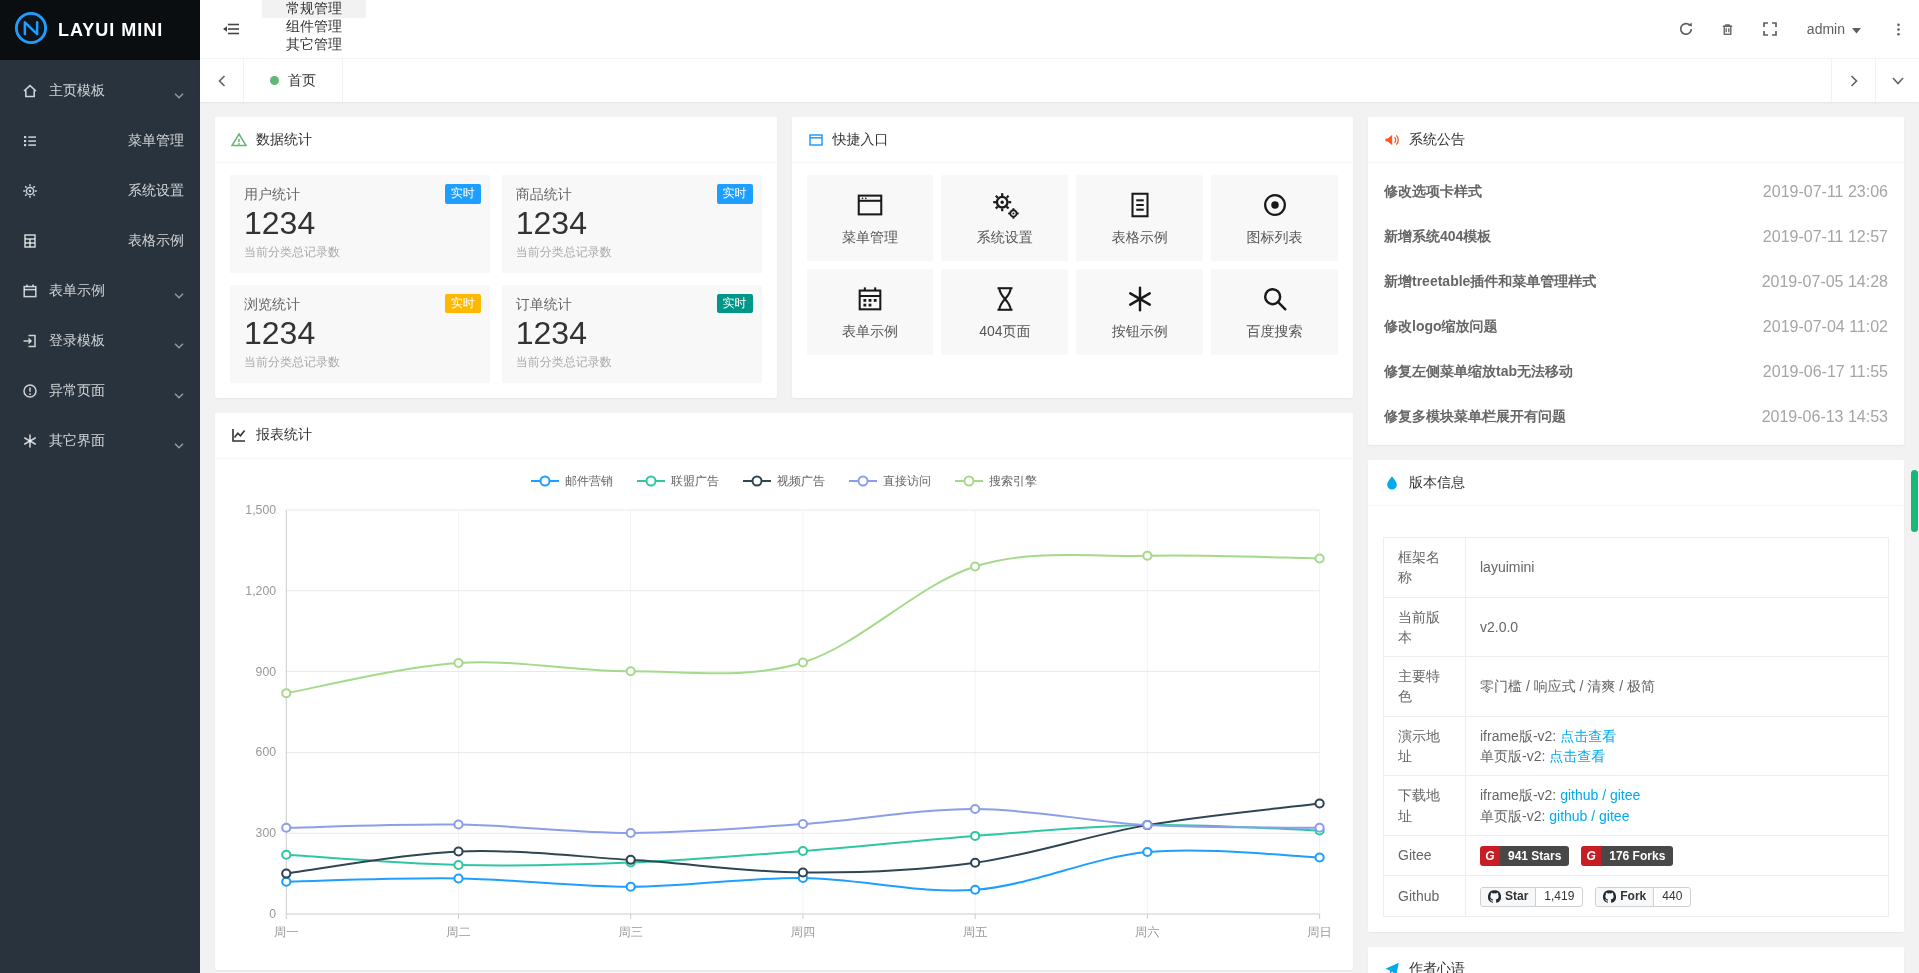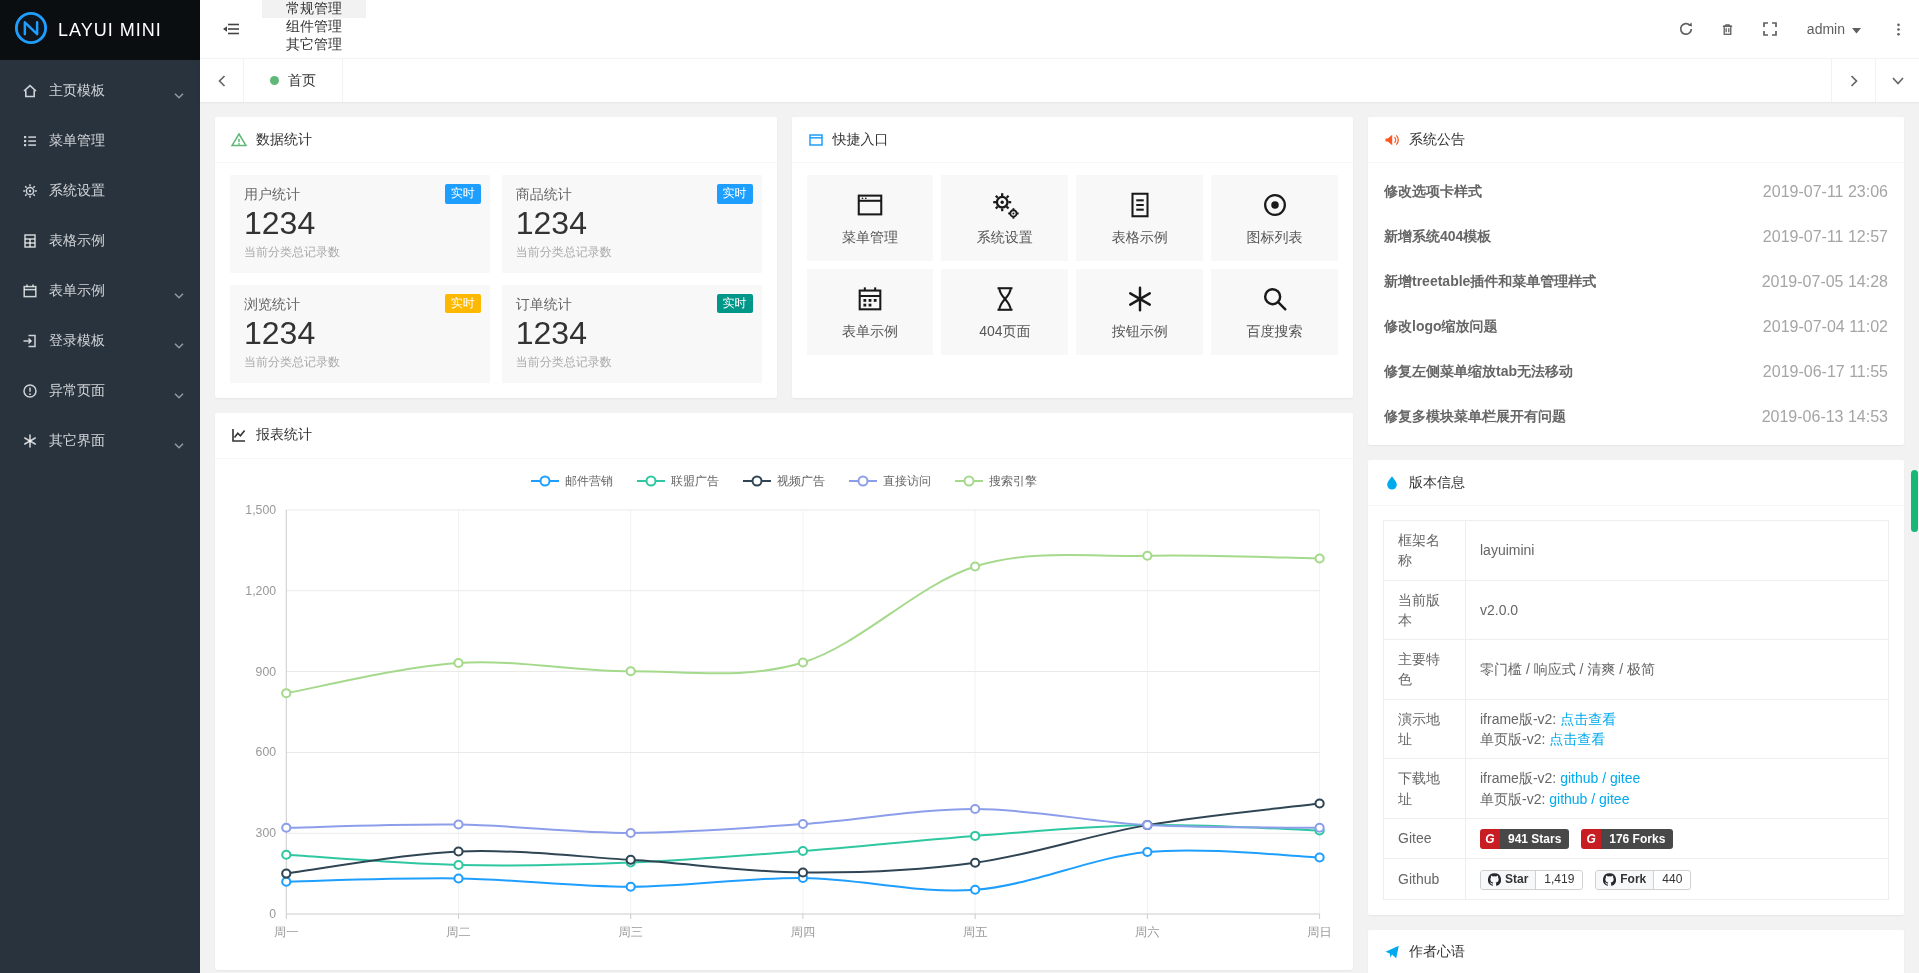--- a/index.html
+++ b/index.html
@@ -3,23 +3,23 @@
 <meta charset="utf-8">
 <style>
   * { box-sizing: border-box; margin: 0; padding: 0; }
   html,body { width:1919px; height:973px; overflow:hidden; }
   body { font-family:"Liberation Sans","DejaVu Sans",sans-serif; background:#f2f2f2; color:#333; }
   .app { display:flex; width:1919px; height:973px; }
 
   
   .sidebar { width:200px; flex:none; background:#28333E; display:flex; flex-direction:column; }
   .logo { height:60px; background:#0b0e11; display:flex; align-items:center; padding:0 14px; gap:10px; }
-  .logo-title { color:#fff; font-size:18px; font-weight:normal; letter-spacing:1px; white-space:nowrap; }
+  .logo-title { color:#fff; font-size:18px; font-weight:bold; letter-spacing:1px; white-space:nowrap; }
   .menu { padding-top:6px; }
-  .menu-item { display:flex; align-items:center; height:50px; padding:0 16px 0 22px; color:rgba(255,255,255,.78); font-size:14px; cursor:pointer; }
+  .menu-item { display:flex; align-items:center; height:50px; padding:0 16px 0 22px; color:rgba(255,255,255,.78); font-size:14px; cursor:pointer;justify-content:space-between; }
   .mi-icon { width:16px; height:16px; margin-right:11px; flex:none; color:rgba(255,255,255,.78); }
   .mi-icon svg { display:block; }
   .mi-chev { margin-left:auto; opacity:.65; width:10px; height:8px; }
 
   
   .main { flex:1; min-width:0; display:flex; flex-direction:column; }
 
   .header { height:58px; background:#fff; display:flex; align-items:stretch; flex:none; }
   .toggle-btn { width:62px; display:flex; align-items:center; justify-content:center; color:#444; cursor:pointer; }
   .module-tabs { display:flex;flex-direction:column; }
@@ -69,21 +69,21 @@
   #report-svg { display:block; width:100%; height:462px; }
   #report-svg text { font-family:"Liberation Sans","DejaVu Sans",sans-serif; }
 
   
   .ann-body { padding:6px 16px; }
   .ann-row { display:flex; justify-content:space-between; align-items:center; height:45px; cursor:pointer; }
   .ann-text { font-size:14px; color:#666; white-space:nowrap; overflow:hidden; text-overflow:ellipsis;font-weight:bold; }
   .ann-time { font-size:16px; color:#a5a5a5; flex:none; margin-left:28px; }
 
   
-  .v-table { width:100%; border-collapse:collapse; }
+  .v-table { width:100%; border-collapse:collapse;margin-top:17px; }
   .v-table td { border:1px solid #eee; padding:9px 14px; font-size:14px; color:#666; line-height:1.45; }
   .vt-label { width:82px; }
   .link { color:#01AAED; text-decoration:none; cursor:pointer; }
   .gitee-badge { display:inline-flex; height:20px; border-radius:3px; overflow:hidden; font-size:12px; font-weight:bold; vertical-align:middle; margin-right:8px; cursor:pointer; }
   .gb-left { background:#c71d23; color:#fff; width:20px; display:flex; align-items:center; justify-content:center; font-style:italic; }
   .gb-right { background:#484848; color:#fff; padding:0 8px; display:flex; align-items:center; }
   .gh-badge { display:inline-flex; height:20px; border:1px solid #d0d0d0; border-radius:3px; overflow:hidden; font-size:12px; color:#333; vertical-align:middle; margin-right:8px; background:#fff; cursor:pointer; }
   .gh-left { background:#f6f8fa; padding:0 7px; display:flex; align-items:center; gap:4px; border-right:1px solid #d0d0d0; font-weight:bold; }
   .gh-right { padding:0 8px; display:flex; align-items:center; }
 

